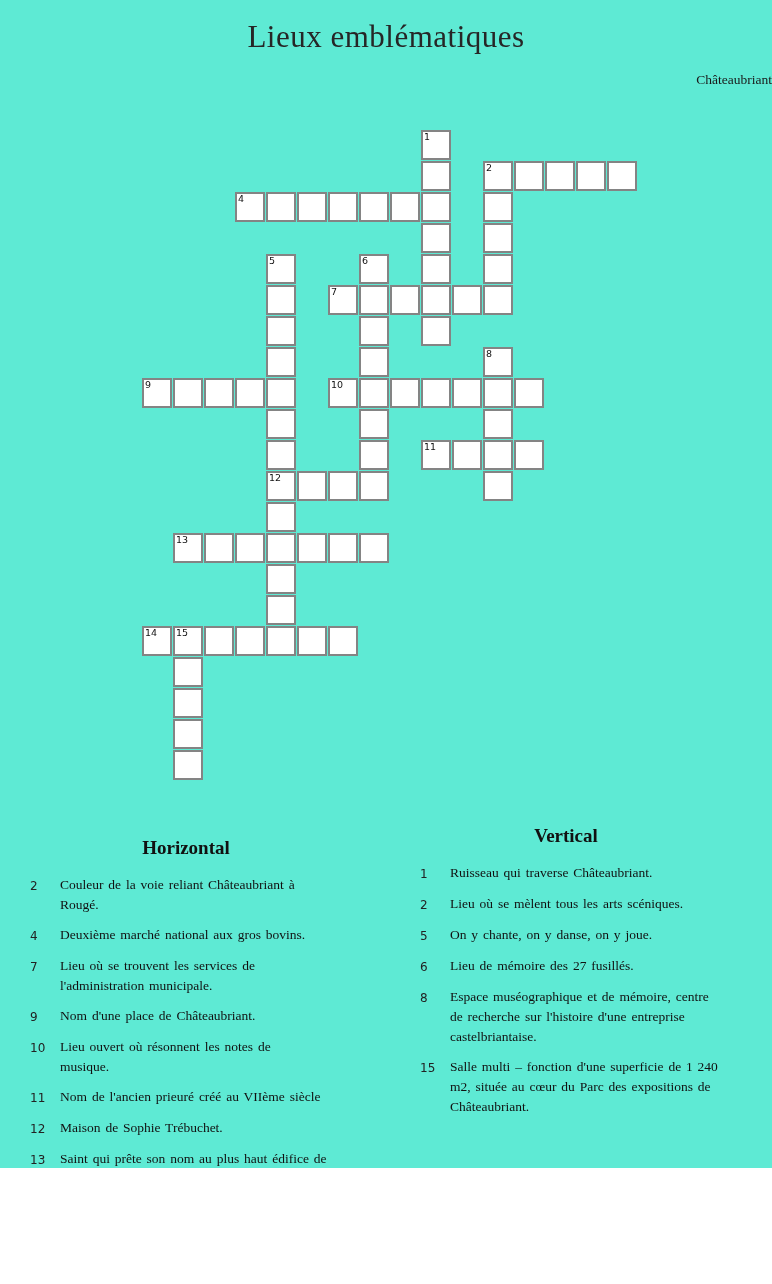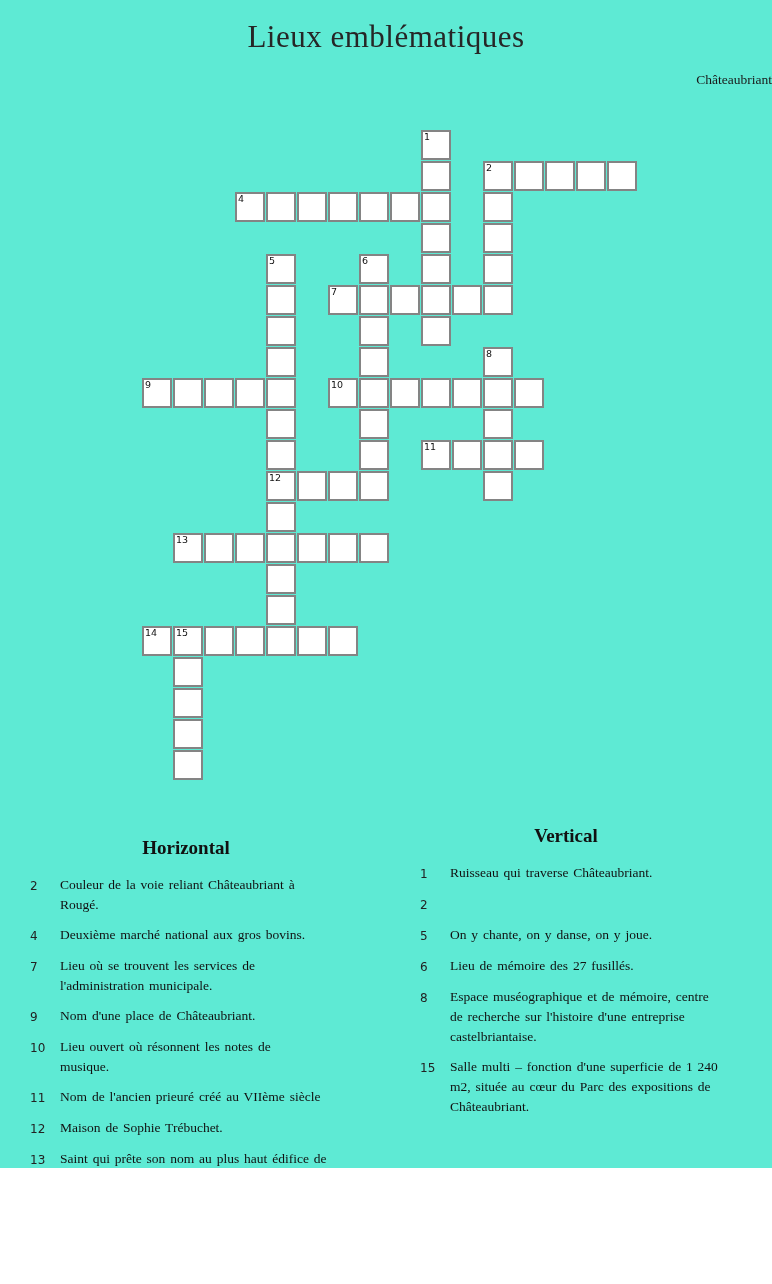--- a/index.html
+++ b/index.html
@@ -280,20 +280,23 @@
     <div class="clue-heading">Vertical</div>
     <div class="clue-list">
         <div class="clue">
           <div class="clue-num">1</div>
           <div class="clue-text">
             <div class="clue-line">Ruisseau qui traverse Châteaubriant.</div>
           </div>
         </div>
         <div class="clue">
           <div class="clue-num">2</div>
+          <div class="clue-text">
+            <div class="clue-line">Lieu où se mèlent tous les arts scéniques.</div>
+          </div>
         </div>
         <div class="clue">
           <div class="clue-num">5</div>
           <div class="clue-text">
             <div class="clue-line">On y chante, on y danse, on y joue.</div>
           </div>
         </div>
         <div class="clue">
           <div class="clue-num">6</div>
           <div class="clue-text">

